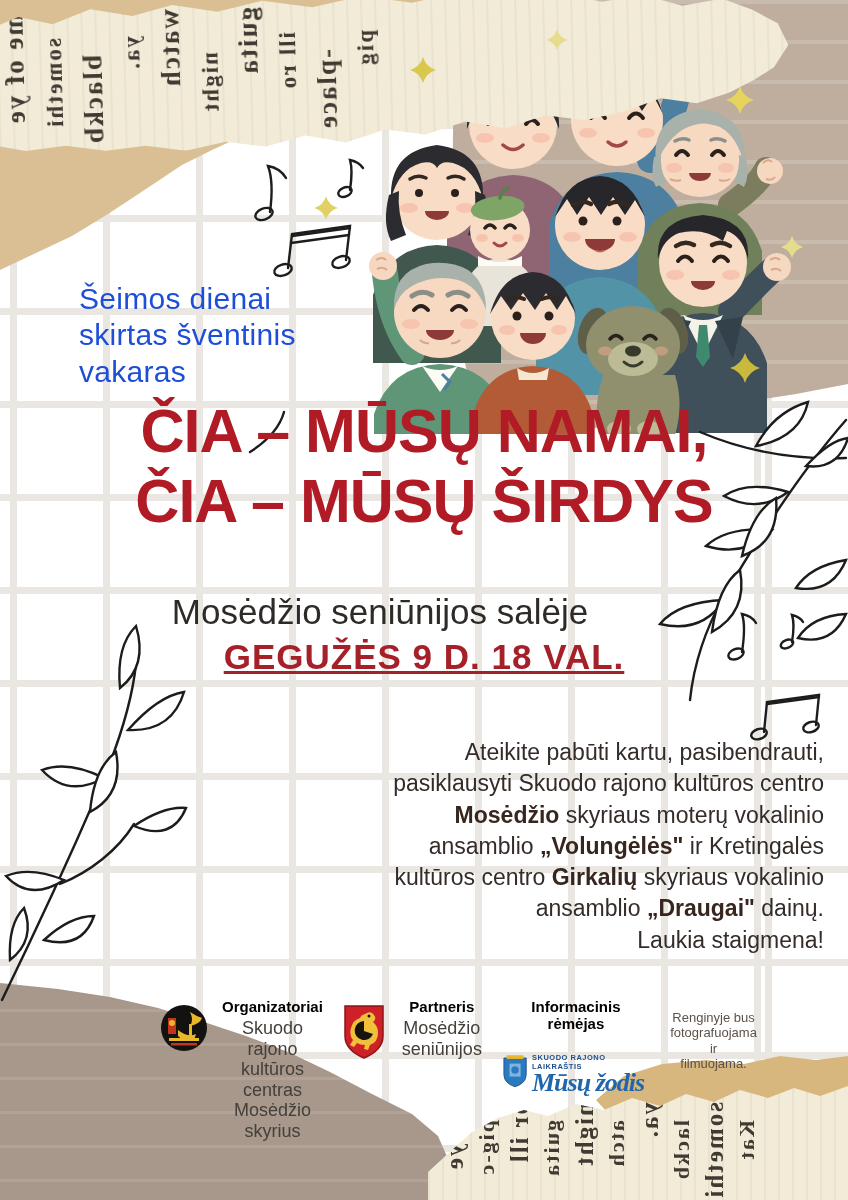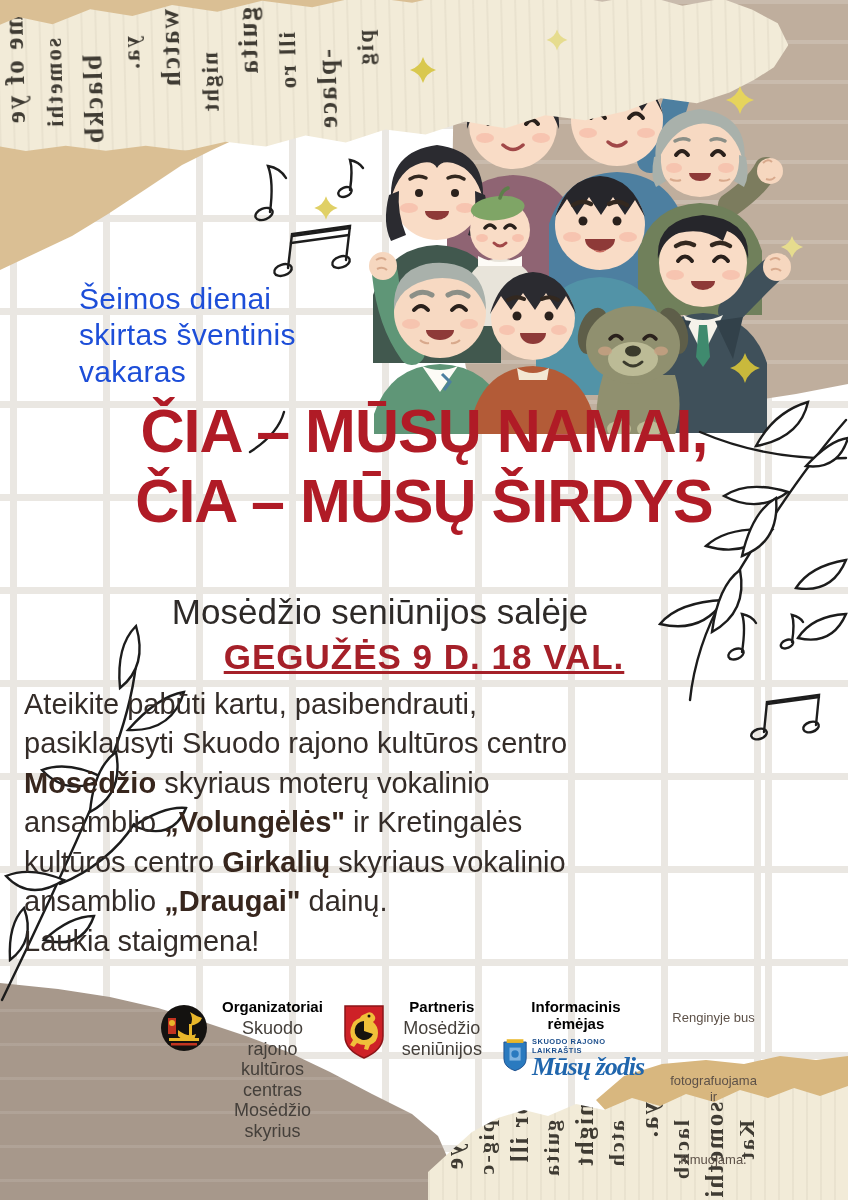--- a/index.html
+++ b/index.html
@@ -74,35 +74,35 @@
   .news-bottom .news-words{padding:26px 10px 0 14px;gap:9px;}
   .news-bottom .news-words span{font-size:25px;}
   .news-bottom .news-words span:nth-child(2n){margin-top:18px;font-size:22px;}
 
   
   .eyebrow{position:absolute;left:79px;top:281px;color:#1d4ed8;font-size:30px;line-height:1.21;font-weight:500;letter-spacing:.3px;}
   .title{position:absolute;left:0;top:397px;width:848px;text-align:center;
     color:#b01b26;font-weight:700;font-size:61px;line-height:1.14;letter-spacing:-1px;white-space:nowrap;}
   .venue{position:absolute;left:0;top:592px;width:760px;text-align:center;color:#2e2a28;font-size:35px;font-weight:500;}
   .datetime{position:absolute;left:0;top:637px;width:848px;text-align:center;color:#a52029;font-size:35px;font-weight:700;letter-spacing:1px;text-decoration:underline;}
-  .body-copy{position:absolute;left:24px;top:685px;width:800px;text-align:left;
-    color:#342c28;font-size:29px;line-height:1.36;font-weight:500;}
+  .body-copy{position:absolute;left:24px;top:737px;width:800px;text-align:right;
+    color:#342c28;font-size:23px;line-height:1.36;font-weight:500;}
   .body-copy b{font-weight:800;color:#37261d;}
 
   
   .footer{position:absolute;left:160px;top:998px;width:600px;display:flex;align-items:flex-start;gap:14px;}
   .f-col{display:flex;flex-direction:column;align-items:center;text-align:center;}
   .f-head{font-weight:700;font-size:15px;color:#000000;margin-bottom:3px;}
   .f-line{font-size:18px;color:#443f3a;line-height:1.14;}
   .f-logo{flex:0 0 auto;}
-  .sponsor-logo{display:flex;align-items:flex-start;gap:5px;margin-top:2px;}
+  .sponsor-logo{display:flex;align-items:flex-start;gap:5px;margin-top:18px;}
   .sp-top{font-size:7.5px;font-weight:700;color:#1d4f8c;letter-spacing:.5px;text-align:left;}
   .sp-name{font-family:"Liberation Serif",serif;font-style:italic;font-weight:bold;
     font-size:26px;color:#2066ad;line-height:.9;text-align:left;letter-spacing:-1px;}
-  .notice{font-size:13px;color:#5d5148;line-height:1.18;text-align:center;margin-top:12px;gap:48px;}
+  .notice{font-size:13px;color:#5d5148;line-height:1.18;text-align:center;margin-top:12px;}
 
   .deco,.illus{position:absolute;pointer-events:none;}
 </style>
 </head>
 <body>
 
 <div class="poster">
 
   <div class="brown-corner"></div>
   <div class="paper"></div>

